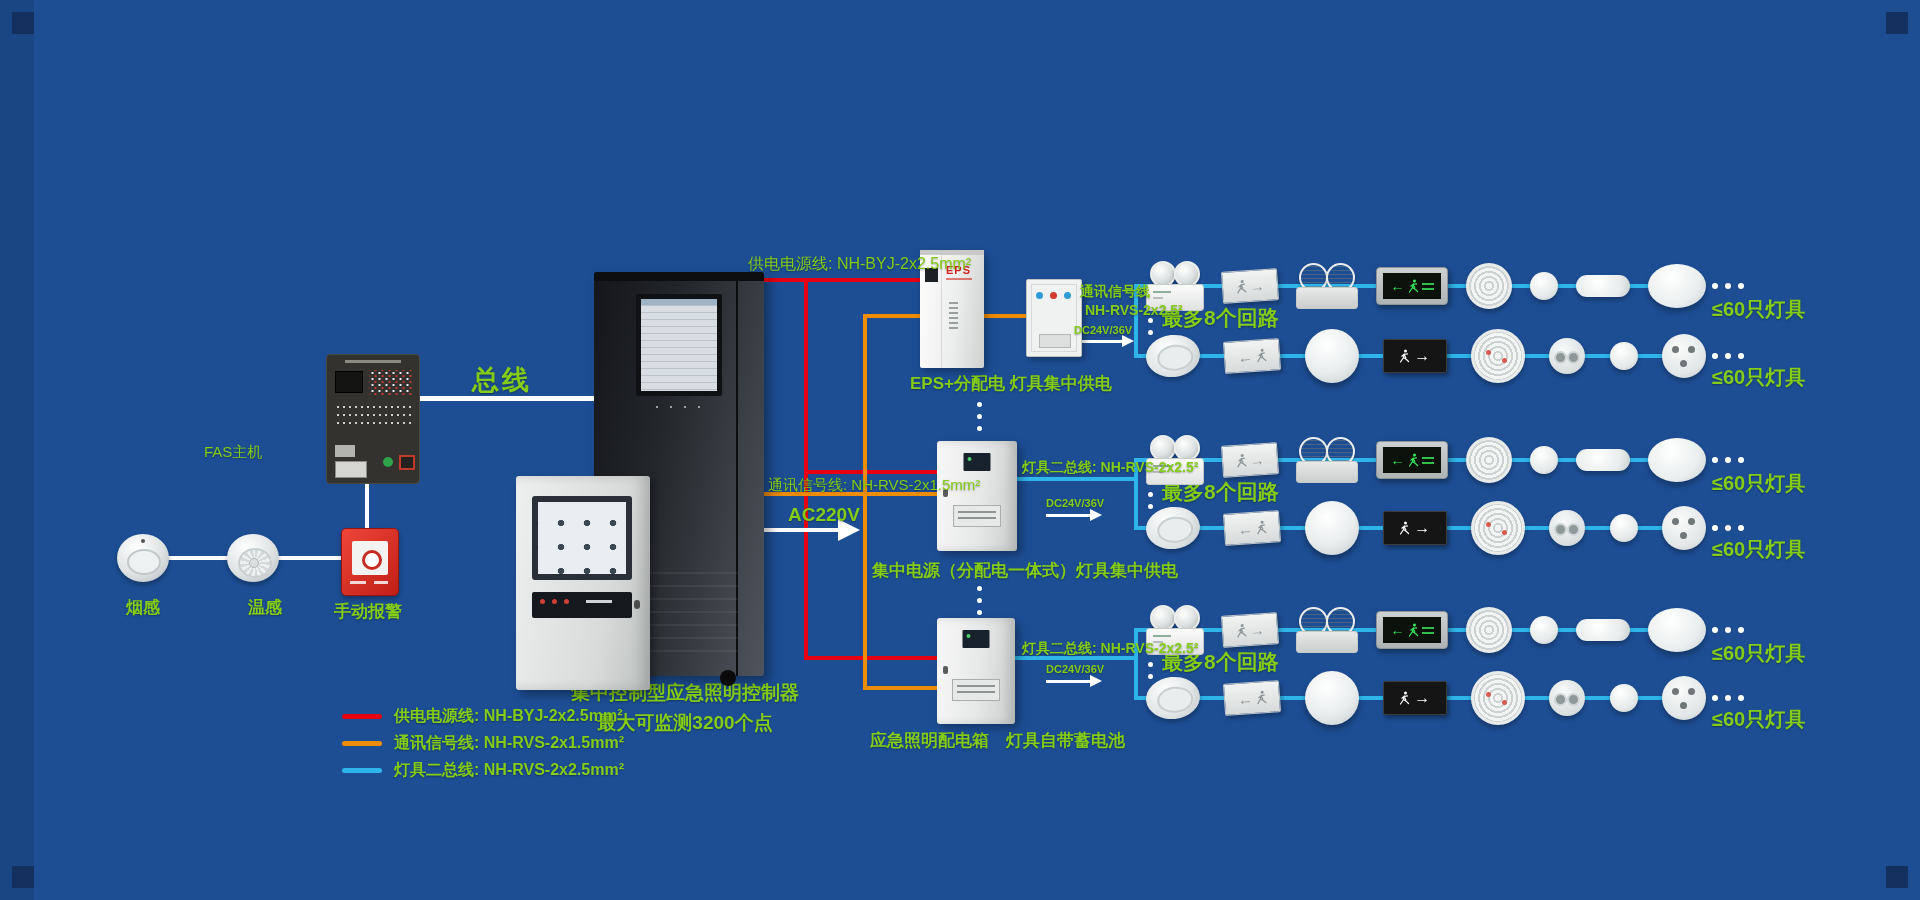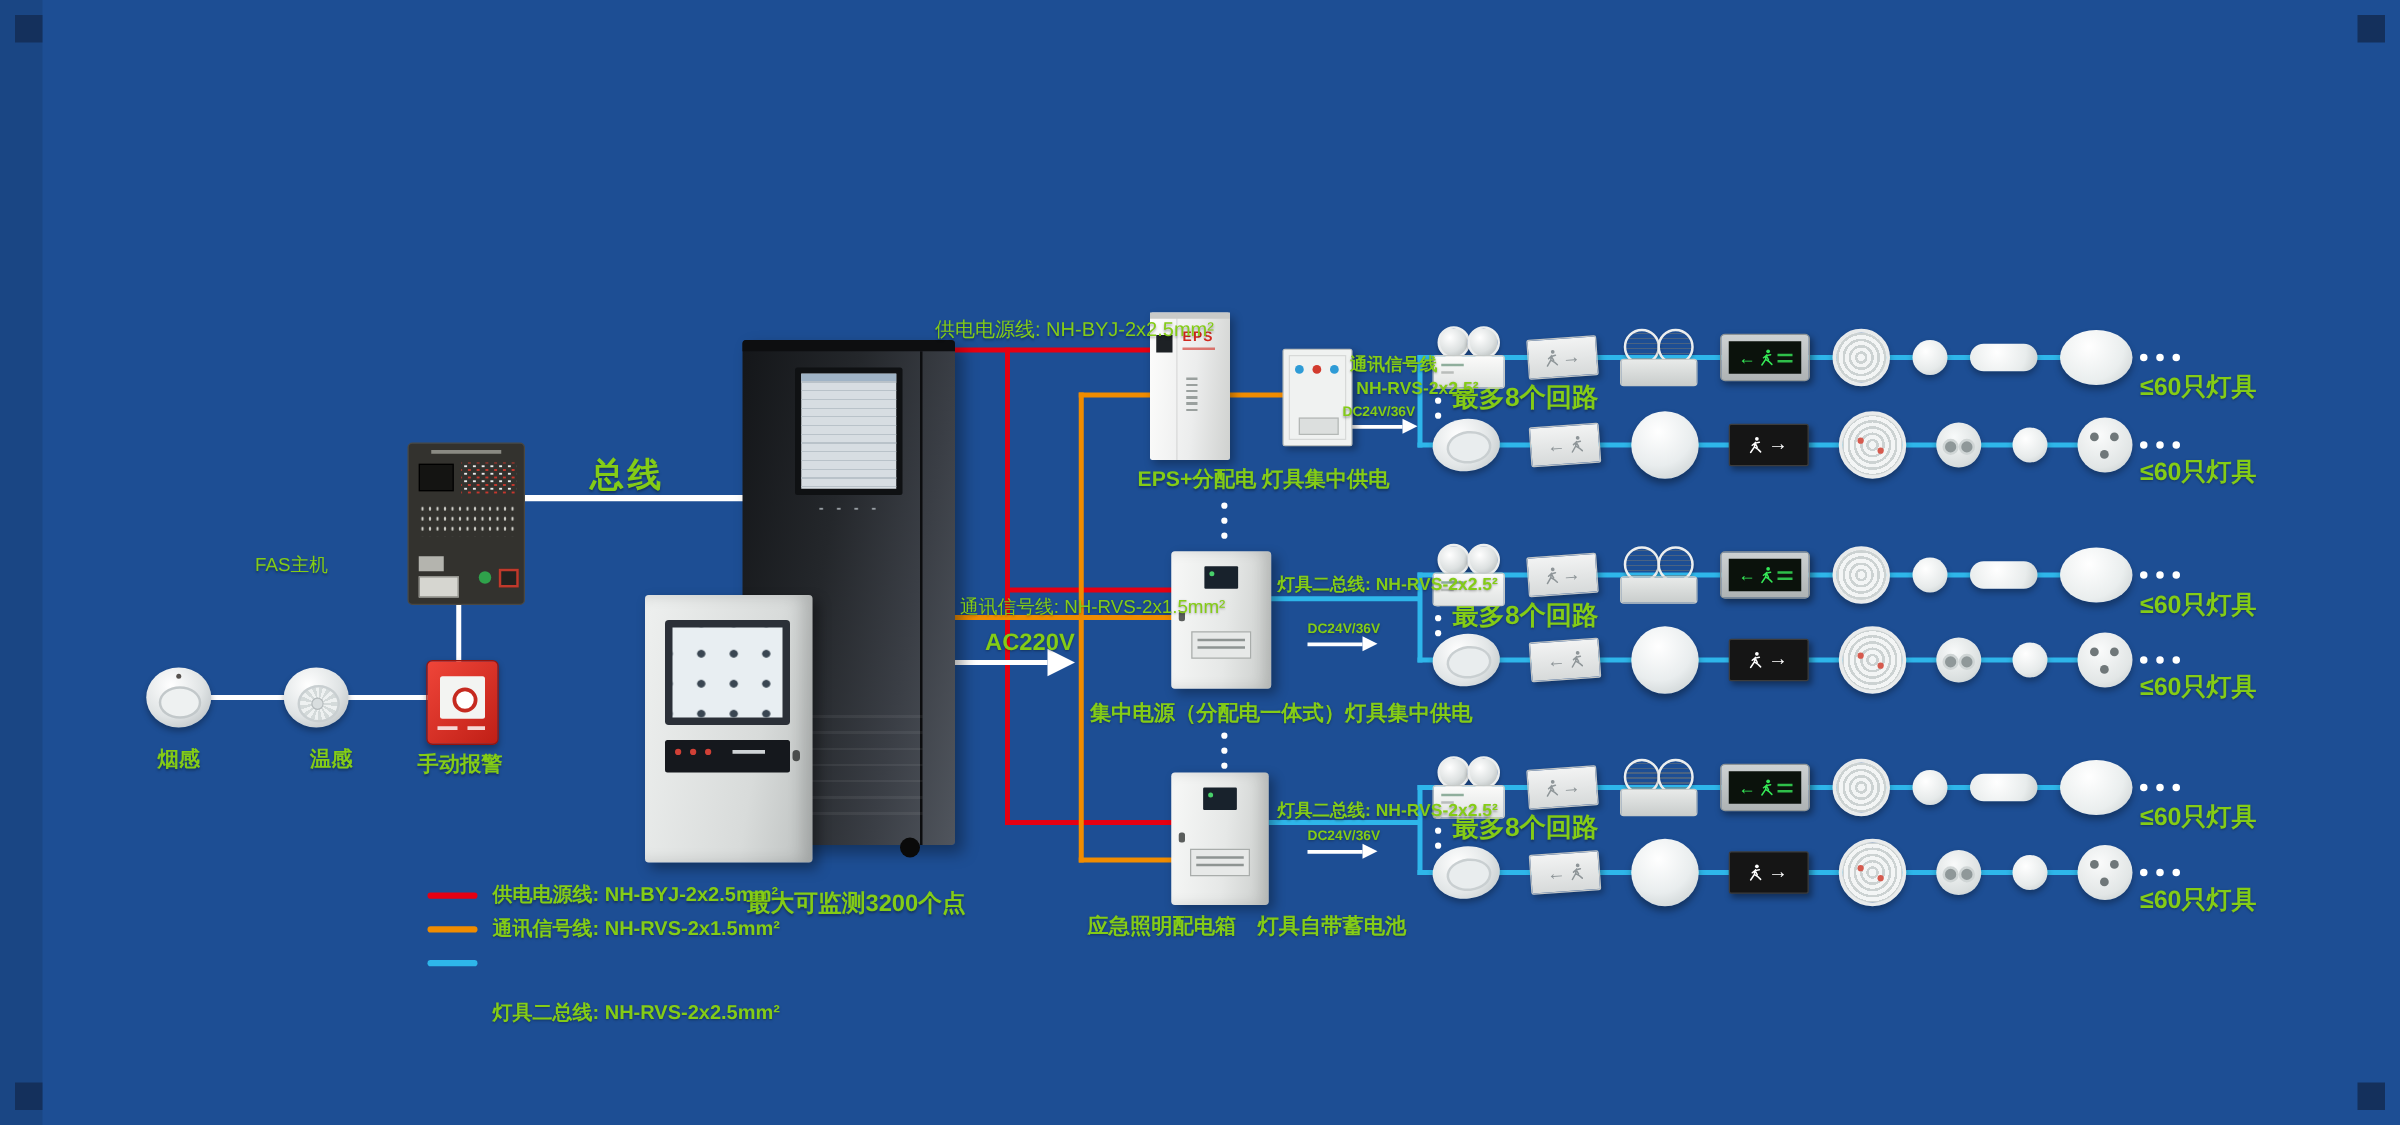--- a/index.html
+++ b/index.html
@@ -220,29 +220,30 @@
         <div class="inner"></div>
       </div>
     <div class="strip">
         <i></i>
         <i></i>
         <i></i>
         <em></em>
       </div>
     <div class="key"></div>
   </div>
+  <div class="abs wtxt b" style="left:520px;top:680px;width:330px;text-align:center;font-size:19px;">集中控制型应急照明控制器</div>
   <div class="abs wtxt b" style="left:520px;top:710px;width:330px;text-align:center;font-size:19px;">最大可监测3200个点</div>
 
   <div>
     <div class="wire" style="left: 342px; top: 714px; width: 40px; height: 5px; border-radius: 3px; background: rgb(230, 0, 18);"></div>
     <div class="abs wtxt b" style="left:394px;top:706px;font-size:16px;">供电电源线: NH-BYJ-2x2.5mm²</div>
     <div class="wire" style="left: 342px; top: 741px; width: 40px; height: 5px; border-radius: 3px; background: rgb(240, 140, 0);"></div>
     <div class="abs wtxt b" style="left:394px;top:733px;font-size:16px;">通讯信号线: NH-RVS-2x1.5mm²</div>
     <div class="wire" style="left: 342px; top: 768px; width: 40px; height: 5px; border-radius: 3px; background: rgb(46, 182, 234);"></div>
-    <div class="abs wtxt b" style="left:394px;top:760px;font-size:16px;margin-top:40px;">灯具二总线: NH-RVS-2x2.5mm²</div>
+    <div class="abs wtxt b" style="left:394px;top:760px;font-size:16px;">灯具二总线: NH-RVS-2x2.5mm²</div>
   </div>
 
   <div class="abs wtxt" style="left:748px;top:254px;font-size:16px;z-index:4;">供电电源线: NH-BYJ-2x2.5mm²</div>
   <div class="wire w-power" style="left:762px;top:278px;width:162px;height:4px;"></div>
   <div class="wire w-power" style="left:804px;top:278px;width:4px;height:382px;"></div>
   <div class="wire w-power" style="left:804px;top:470px;width:135px;height:4px;"></div>
   <div class="wire w-power" style="left:804px;top:656px;width:135px;height:4px;"></div>
 
   <div class="abs wtxt" style="left:768px;top:476px;font-size:15px;z-index:4;">通讯信号线: NH-RVS-2x1.5mm²</div>
   <div class="wire w-signal" style="left:757px;top:492px;width:182px;height:4px;"></div>

